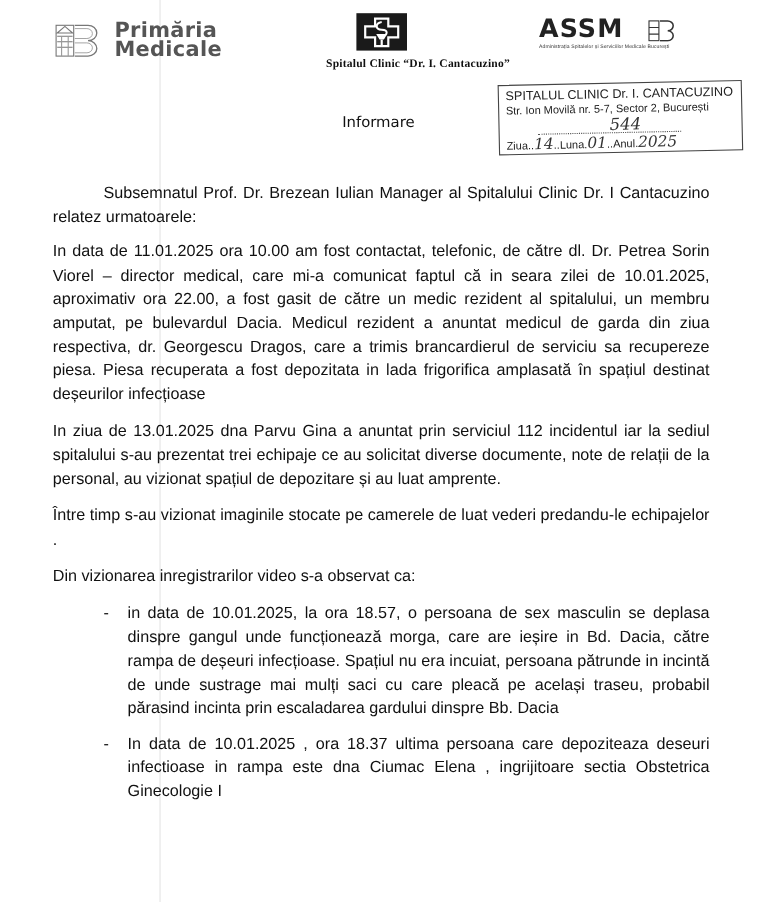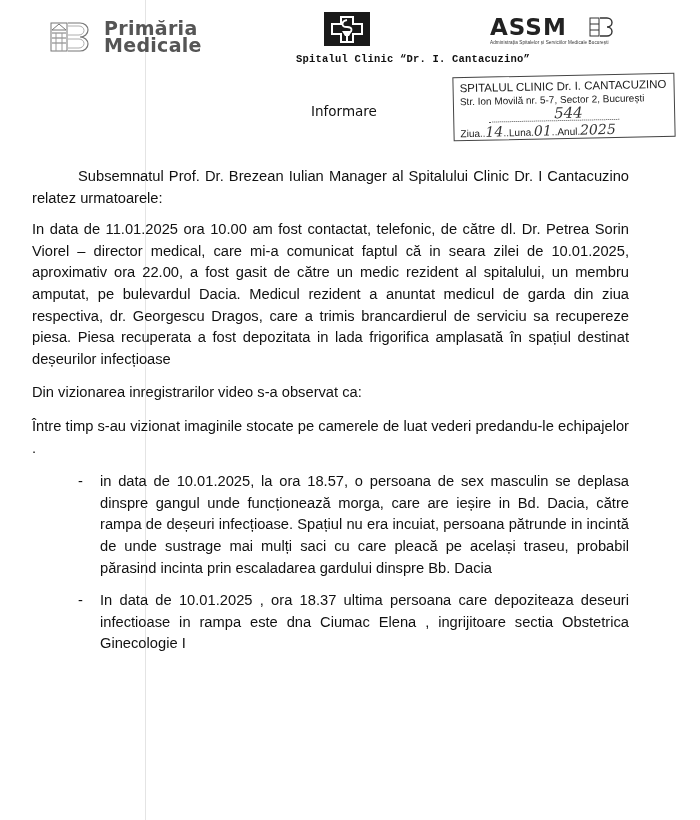--- a/index.html
+++ b/index.html
@@ -7,44 +7,44 @@
          font-family: "Liberation Sans", sans-serif; }
   .page { position:absolute; left:0; top:0; width:700px; height:820px; background:#fff; }
   .foldline { position:absolute; left:145px; top:0; width:1px; height:820px; background:#e4e4e4; }
 
   
   .logo-pmb { position:absolute; left:50px; top:20px; display:flex; align-items:center; }
   .pmb-mark { width:42px; height:32px; position:relative; }
   .pmb-text { margin-left:12px; font-family:"DejaVu Sans", sans-serif; font-weight:bold; color:#555;
               font-size:19px; line-height:17px; letter-spacing:0.3px; }
   .logo-hosp { position:absolute; left:324px; top:12px; width:46px; height:34px; background:#1a1a1a; }
-  .hosp-name { position:absolute; left:230px; top:53px; width:300px; text-align:right;
-               font-family:Liberation Mono, monospace; font-weight:bold; font-size:10.5px; color:#111; letter-spacing:0.2px; }
+  .hosp-name { position:absolute; left:230px; top:53px; width:300px; text-align:center;
+               font-family:Liberation Serif, serif; font-weight:bold; font-size:10.5px; color:#111; letter-spacing:0.2px; }
   .logo-assmb { position:absolute; left:490px; top:16px; }
-  .assmb-row { display:flex; align-items:center;gap:20px; }
+  .assmb-row { display:flex; align-items:flex-end;gap:20px; }
   .assmb-word { font-family:"DejaVu Sans", sans-serif; font-weight:bold; font-size:23px; color:#222; letter-spacing:1px; line-height:22px; }
   .assmb-b { width:26px; height:20px; margin-left:2px; position:relative; }
   .assmb-tag { font-size:4.6px; color:#333; margin-top:2px; white-space:nowrap; letter-spacing:0.1px; }
 
   
   .stamp { position:absolute; left:453px; top:75px; width:220px; height:62px; border:1px solid #444;
            font-family:"Liberation Sans", sans-serif; color:#222; transform:rotate(-1.2deg); }
   .stamp .s1 { position:absolute; left:6px; top:4px; font-size:11.5px; white-space:nowrap; }
   .stamp .s2 { position:absolute; left:6px; top:18px; font-size:10px; white-space:nowrap; }
   .stamp .num { position:absolute; left:100px; top:28px; font-family:"DejaVu Serif", serif; font-style:italic; font-size:15px; color:#333; }
   .stamp .dots { position:absolute; left:35px; top:44px; width:130px; border-top:1.5px dotted #555; }
   .stamp .s3 { position:absolute; left:6px; top:46px; font-size:10px; white-space:nowrap; }
   .stamp .hw { font-family:"DejaVu Serif", serif; font-style:italic; font-size:14px; color:#333; }
 
   
   .title { position:absolute; left:0; width:688px; top:103px; text-align:center;
            font-family:"DejaVu Sans", sans-serif; font-size:13.5px; color:#111; }
 
   
-  .body { position:absolute; left:32px; top:166px; width:597px; font-family:"Liberation Sans", sans-serif;
+  .body { position:absolute; left:48px; top:166px; width:597px; font-family:"Liberation Sans", sans-serif;
           font-size:14.7px; line-height:21.6px; color:#111; }
   .body p { margin:0 0 12px 0; text-align:justify; }
   .body p.indent { text-indent:46px; margin-bottom:10px; }
   .bullets { margin:0; padding:0; list-style:none; }
   .bullets li { position:relative; padding-left:68px; text-align:justify; margin-bottom:11px; }
   .bullets li .dash { position:absolute; left:46px; top:0; }
 </style>
 </head>
 <body>
 
@@ -105,22 +105,23 @@
     <div class="s3">
       <span>Ziua</span>..<span class="hw">14</span>..<span>Luna</span>.<span class="hw">01</span>..<span>Anul</span>.<span class="hw">2025</span>
     </div>
   </div>
 
   <div class="title">Informare</div>
 
   <div class="body">
     <p class="indent">Subsemnatul Prof. Dr. Brezean Iulian Manager al Spitalului Clinic Dr. I Cantacuzino relatez urmatoarele:</p>
     <p>In data de 11.01.2025 ora 10.00 am fost  contactat, telefonic, de către dl. Dr. Petrea Sorin Viorel – director medical, care mi-a comunicat faptul că in seara zilei de 10.01.2025,  aproximativ ora 22.00, a fost gasit de către un medic rezident al spitalului, un membru amputat, pe bulevardul Dacia. Medicul rezident a anuntat medicul de garda din ziua respectiva, dr. Georgescu Dragos, care a trimis brancardierul de serviciu sa recupereze piesa. Piesa recuperata a fost depozitata in lada frigorifica amplasată în spațiul destinat deșeurilor infecțioase</p>
+    <p>In ziua de 13.01.2025 dna Parvu Gina a anuntat prin serviciul 112 incidentul iar la sediul spitalului s-au prezentat trei echipaje ce au solicitat diverse documente, note de relații de la personal, au vizionat spațiul de depozitare și au luat amprente.</p>
+    <p>Între timp s-au vizionat imaginile stocate pe camerele de luat vederi predandu-le echipajelor .</p>
     <p>Din vizionarea inregistrarilor video s-a observat ca:</p>
-    <p>Între timp s-au vizionat imaginile stocate pe camerele de luat vederi predandu-le echipajelor .</p>
     <ul class="bullets">
       <li>
         <span class="dash">-</span>
         <span>in data de 10.01.2025, la ora 18.57, o persoana de sex masculin se deplasa dinspre gangul unde funcționează morga, care are ieșire in Bd. Dacia, către rampa de deșeuri infecțioase. Spațiul nu era incuiat, persoana pătrunde in incintă de unde sustrage mai mulți saci cu care pleacă pe același traseu, probabil părasind incinta prin escaladarea gardului dinspre Bb. Dacia</span>
       </li>
       <li>
         <span class="dash">-</span>
         <span>In data de 10.01.2025 , ora 18.37 ultima persoana care depoziteaza deseuri infectioase in rampa este dna Ciumac Elena , ingrijitoare sectia Obstetrica Ginecologie I</span>
       </li>
     </ul>

